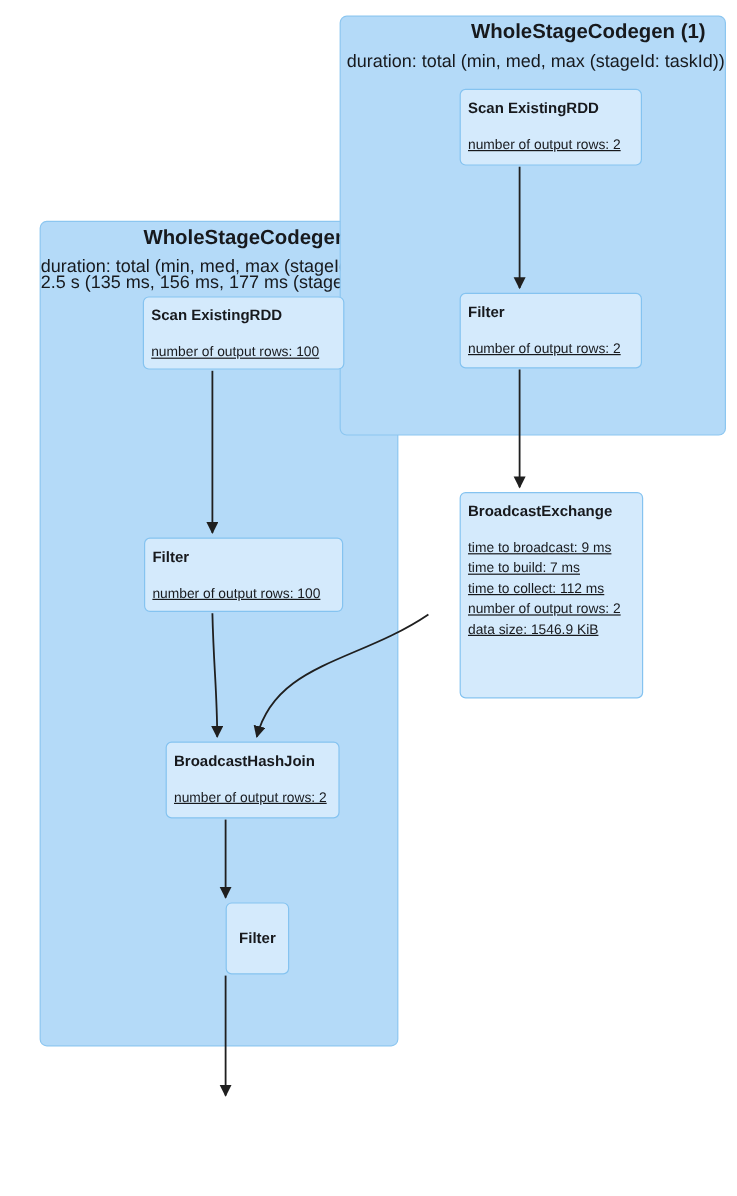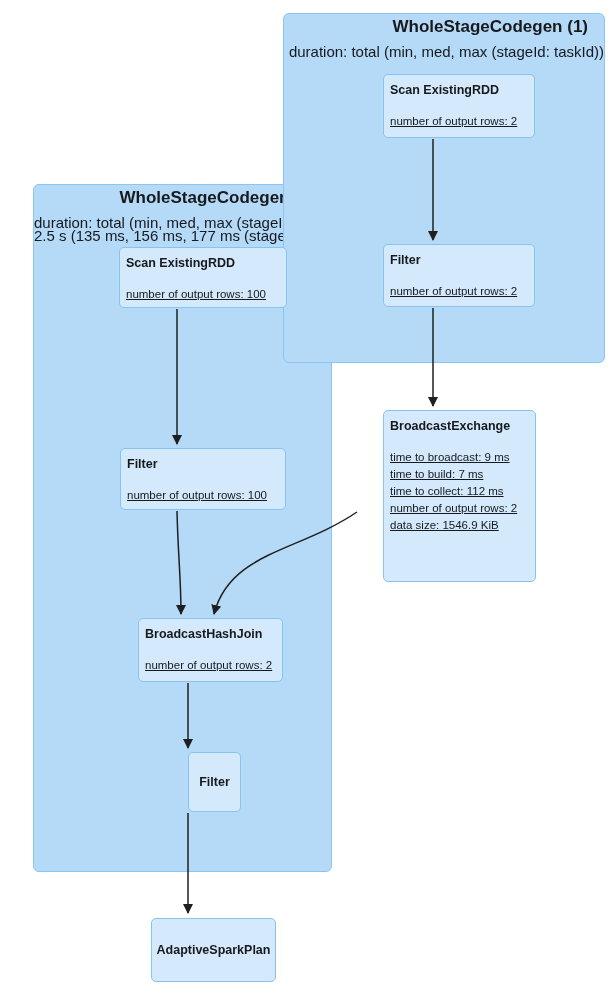--- a/index.html
+++ b/index.html
@@ -91,23 +91,20 @@
     <div class="node-title">BroadcastHashJoin</div>
     <div class="node-metrics">
         <div>number of output rows: 2</div>
       </div>
   </div>
 
   <div class="node center" style="left:162px;top:752px;width:53px;height:60px;">
     <div class="node-title">Filter</div>
   </div>
 
-  <div class="node center" style="left:125px;top:918px;width:125px;height:64px;">
-    <div class="node-title">AdaptiveSparkPlan</div>
-  </div>
 
   <svg class="edges" width="614" height="997">
     <defs>
       <marker id="arrow" markerUnits="userSpaceOnUse" markerWidth="11" markerHeight="11" refX="9" refY="5" orient="auto">
         <path d="M0,0 L10,5 L0,10 Z" style="fill:var(--edge);stroke:none;"></path>
       </marker>
     </defs>
     <path d="M433,139 L433,240" marker-end="url(#arrow)"></path>
     <path d="M433,308 L433,406" marker-end="url(#arrow)"></path>
     <path d="M177,309 L177,444" marker-end="url(#arrow)"></path>

